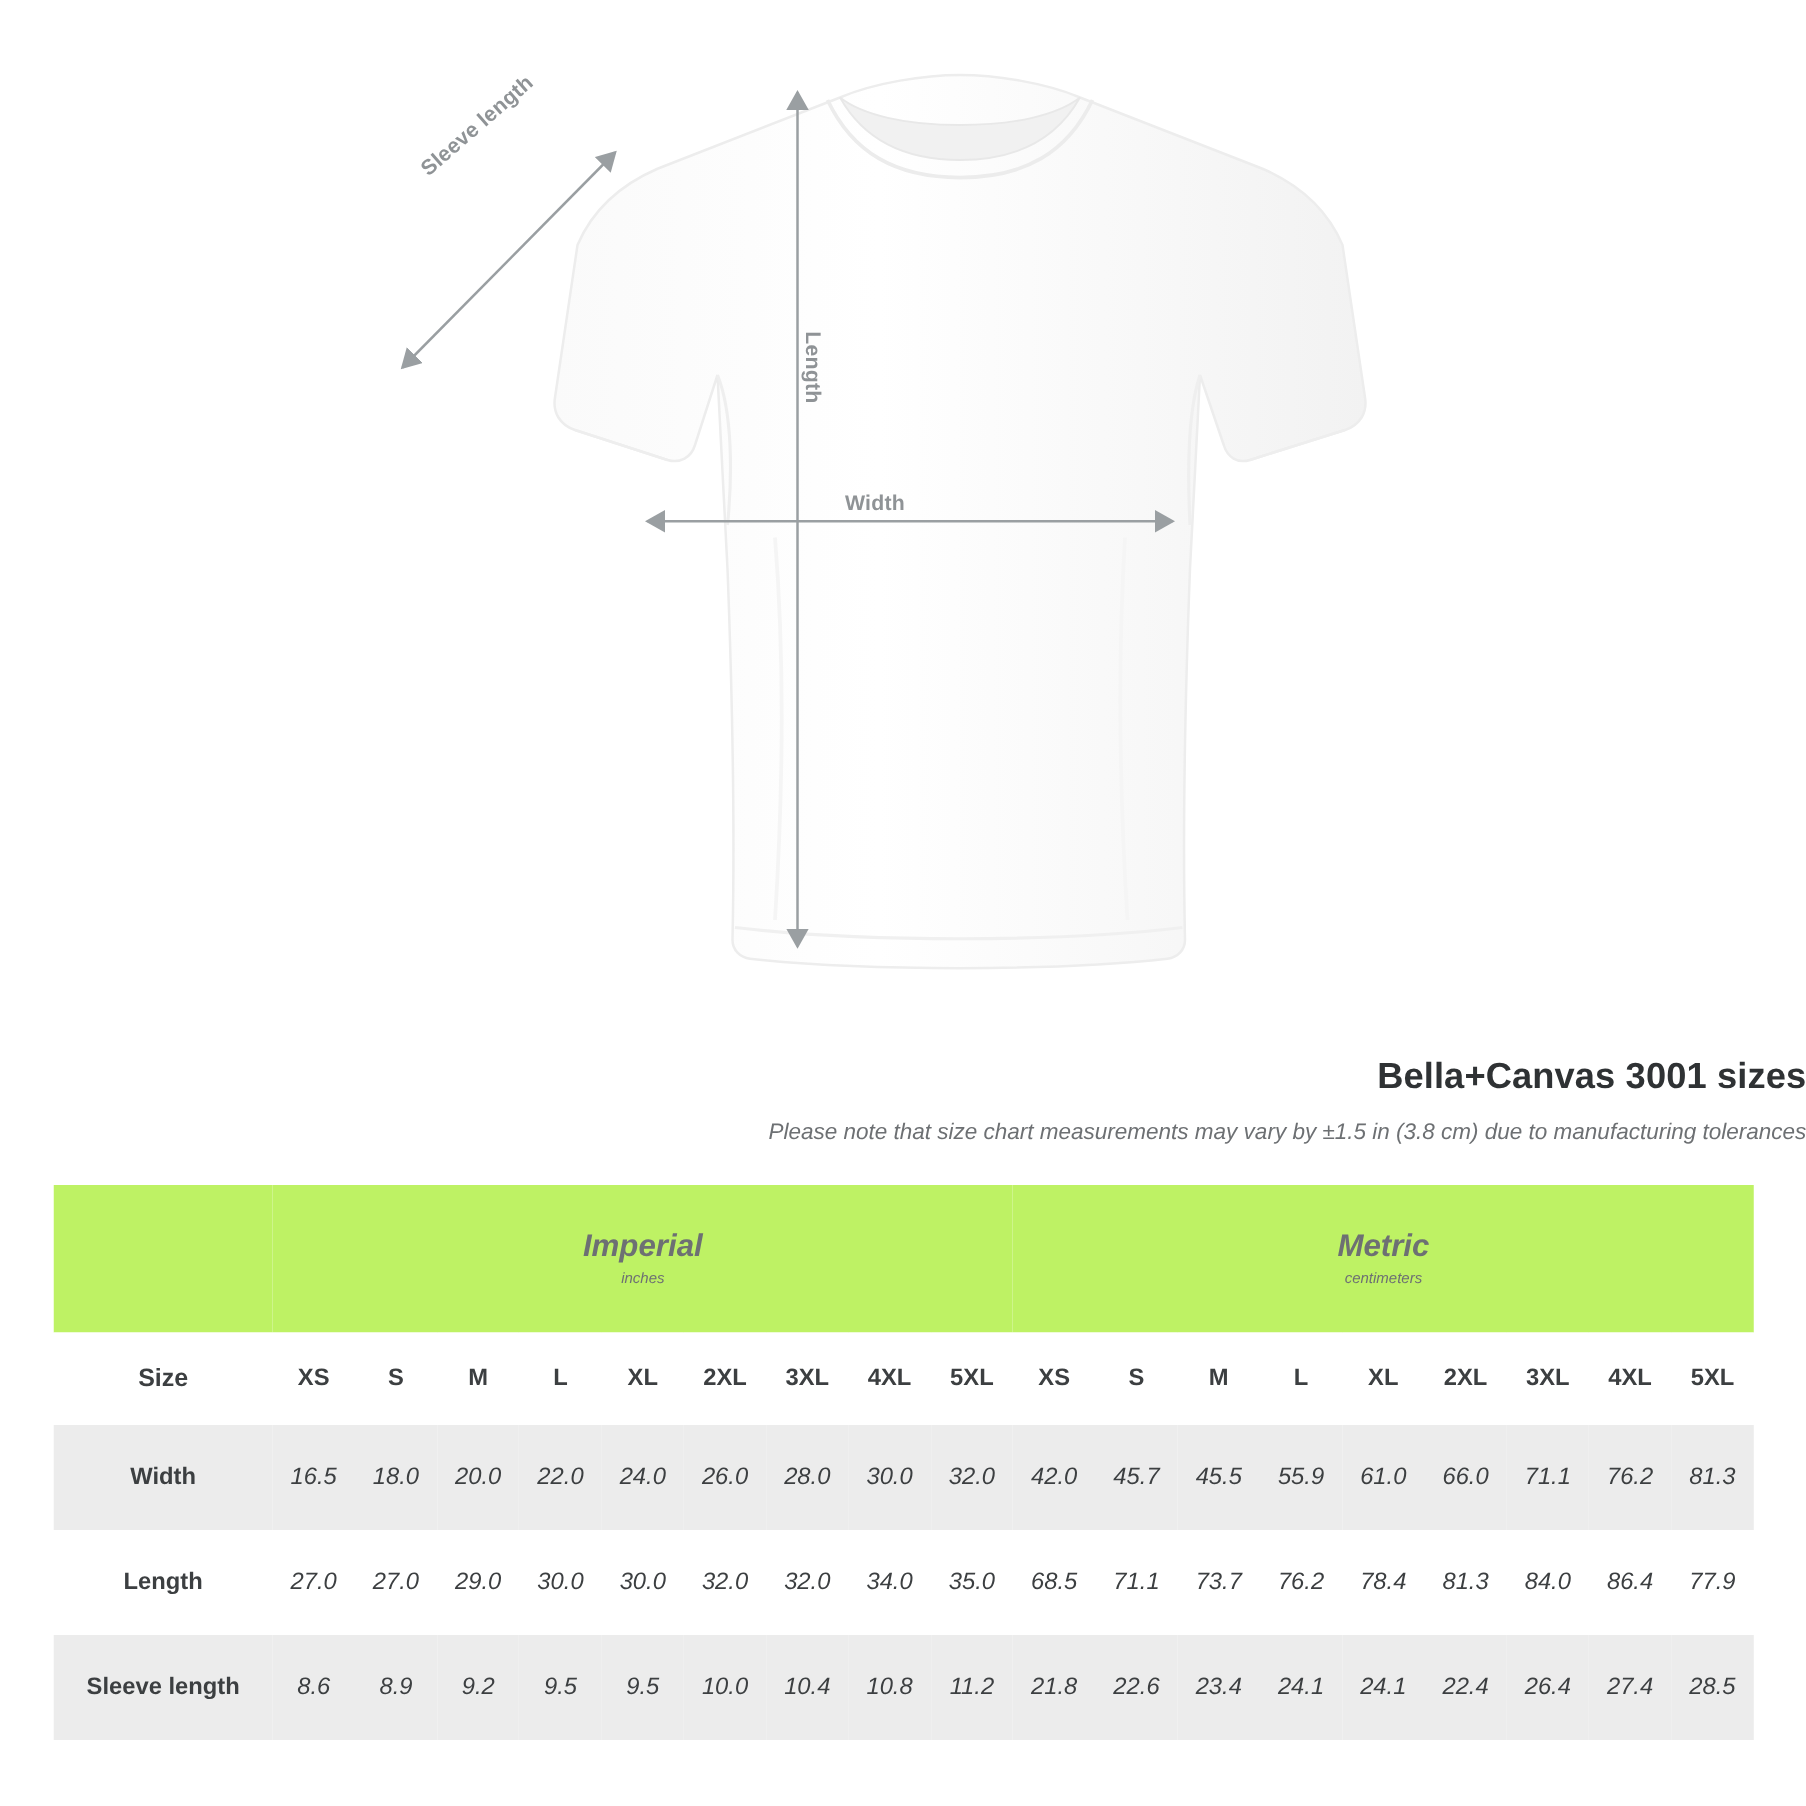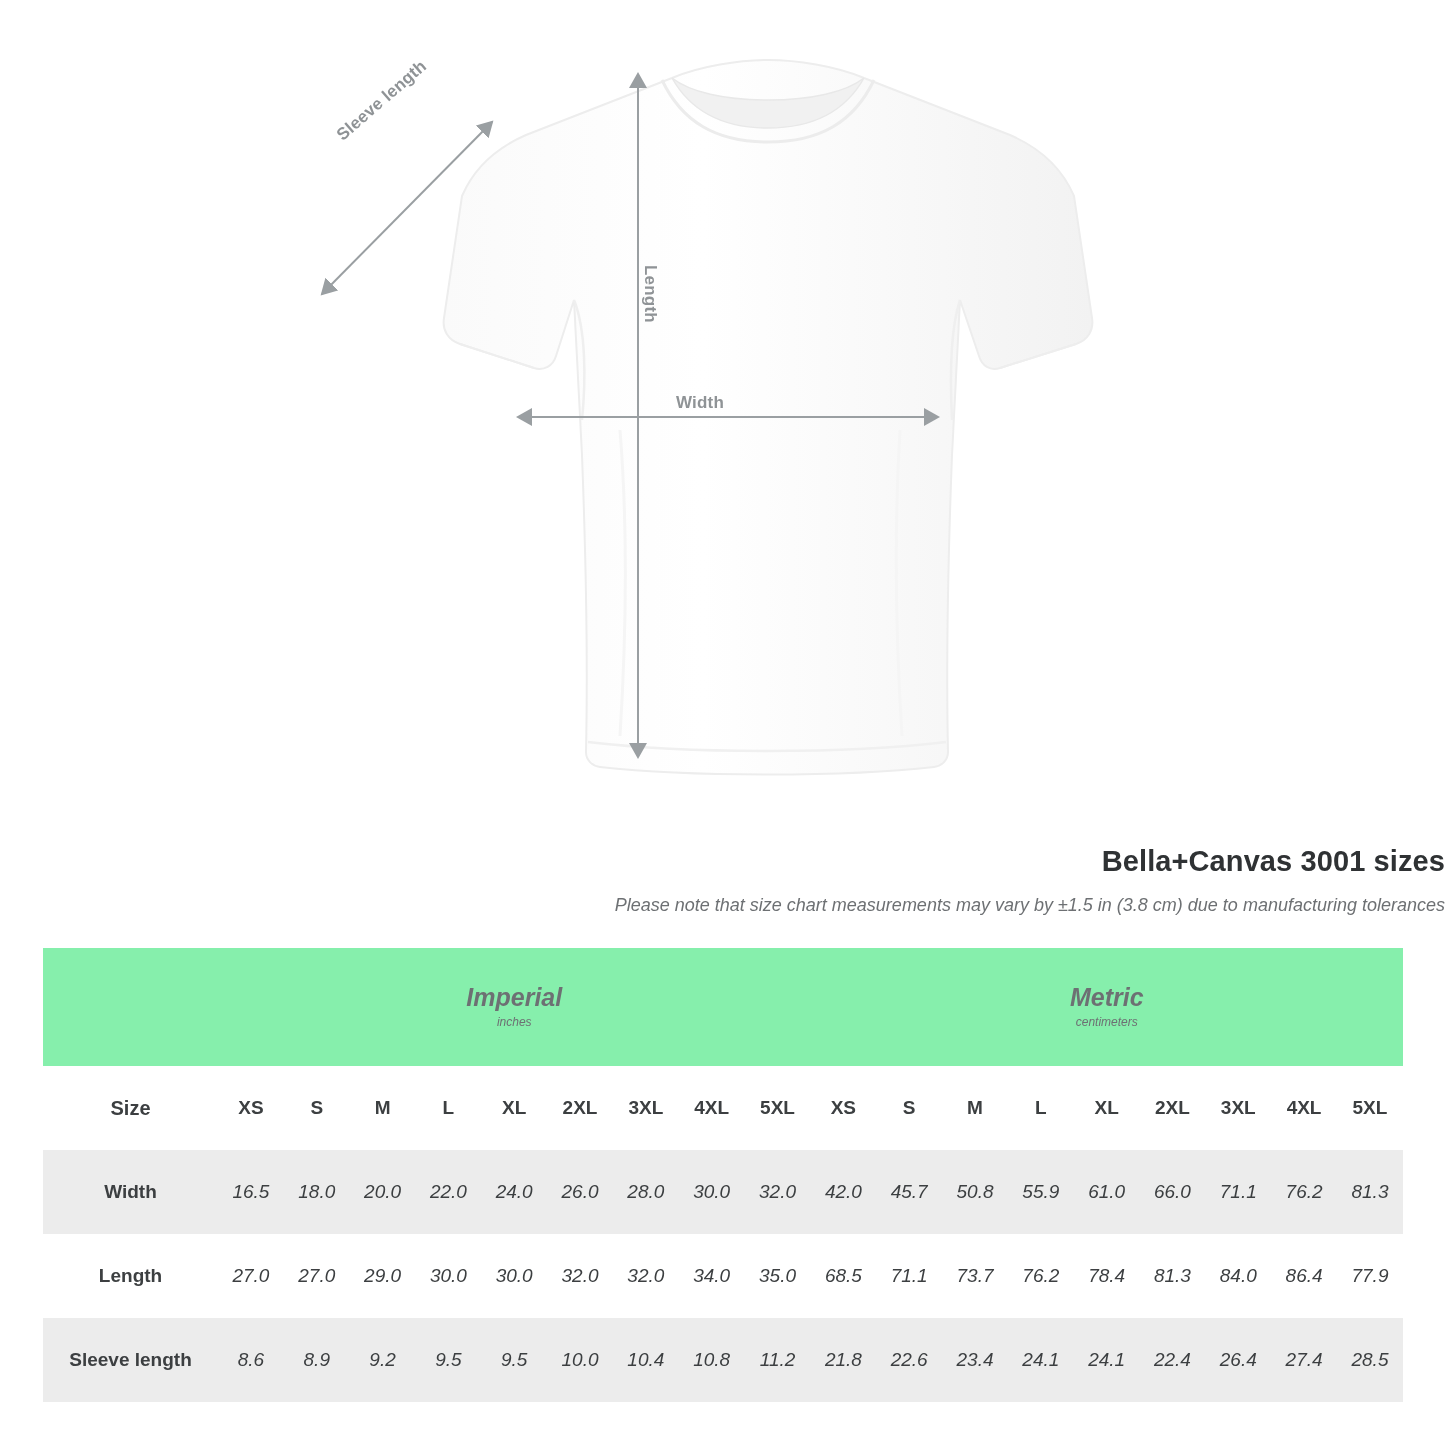--- a/index.html
+++ b/index.html
@@ -90,41 +90,41 @@
     text-align: center;
     vertical-align: middle;
     font-size: 19px;
     color: #3c3f41;
     padding: 0;
     border: none;
   }
 
   
   .unit-row td {
-    background: #86efac;
+    background: #bef264;
     height: 118px;
     padding-top: 4px;
   }
   .unit-sys {
     font-size: 25px;
     font-style: italic;
     font-weight: bold;
     color: #6d7073;
     line-height: 1.25;
   }
   .unit-sub {
     font-size: 12px;
     font-style: italic;
     color: #6d7073;
     line-height: 1.6;
   }
 
   .size-row td {
     background: #ffffff;
-    height: 84px;
+    height: 74px;
     font-weight: bold;
     color: #3c3f41;
     font-size: 20px;
   }
   .size-row td.rowhead {
     font-weight: bold;
     color: #3c3f41;
     font-size: 20px;
   }
 
@@ -289,21 +289,21 @@
             <td class="data-cell">18.0</td>
             <td class="data-cell">20.0</td>
             <td class="data-cell">22.0</td>
             <td class="data-cell">24.0</td>
             <td class="data-cell">26.0</td>
             <td class="data-cell">28.0</td>
             <td class="data-cell">30.0</td>
             <td class="data-cell">32.0</td>
             <td class="data-cell">42.0</td>
             <td class="data-cell">45.7</td>
-            <td class="data-cell">50.8</td>
+            <td class="data-cell">45.5</td>
             <td class="data-cell">55.9</td>
             <td class="data-cell">61.0</td>
             <td class="data-cell">66.0</td>
             <td class="data-cell">71.1</td>
             <td class="data-cell">76.2</td>
             <td class="data-cell">81.3</td>
           </tr>
           <tr class="data-row band-white">
             <td class="rowhead">Length</td>
             <td class="data-cell">27.0</td>

